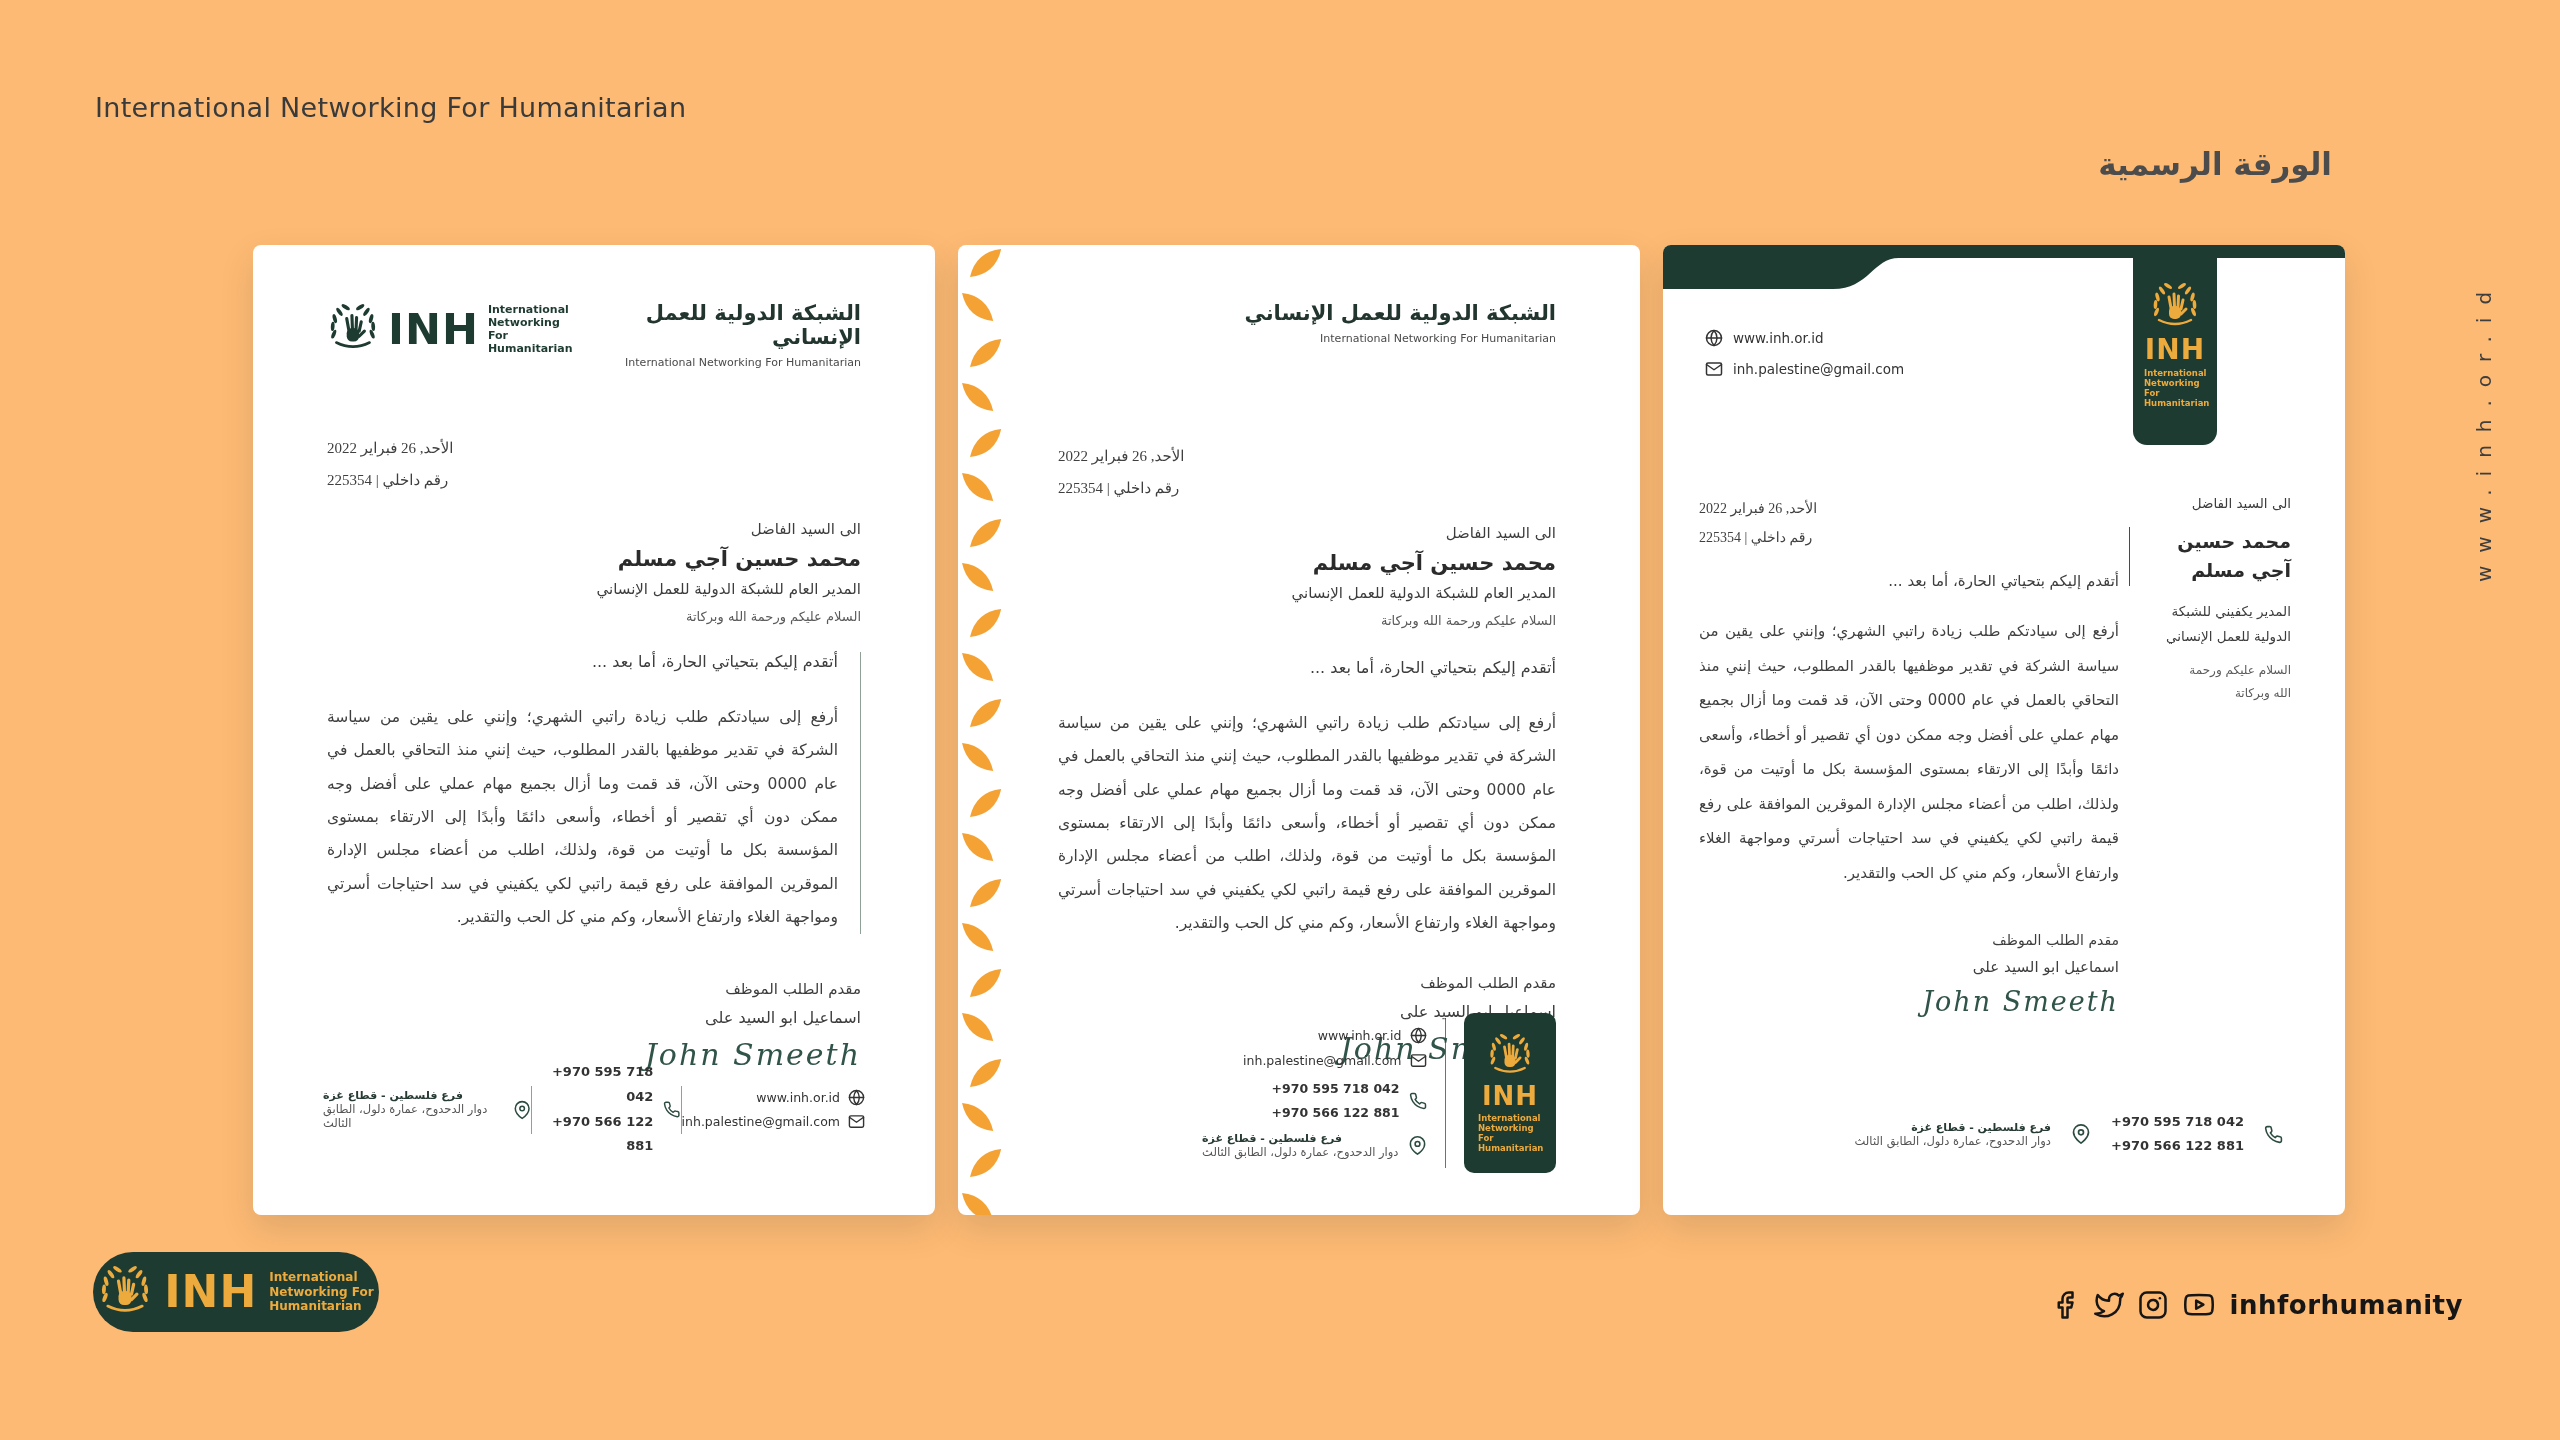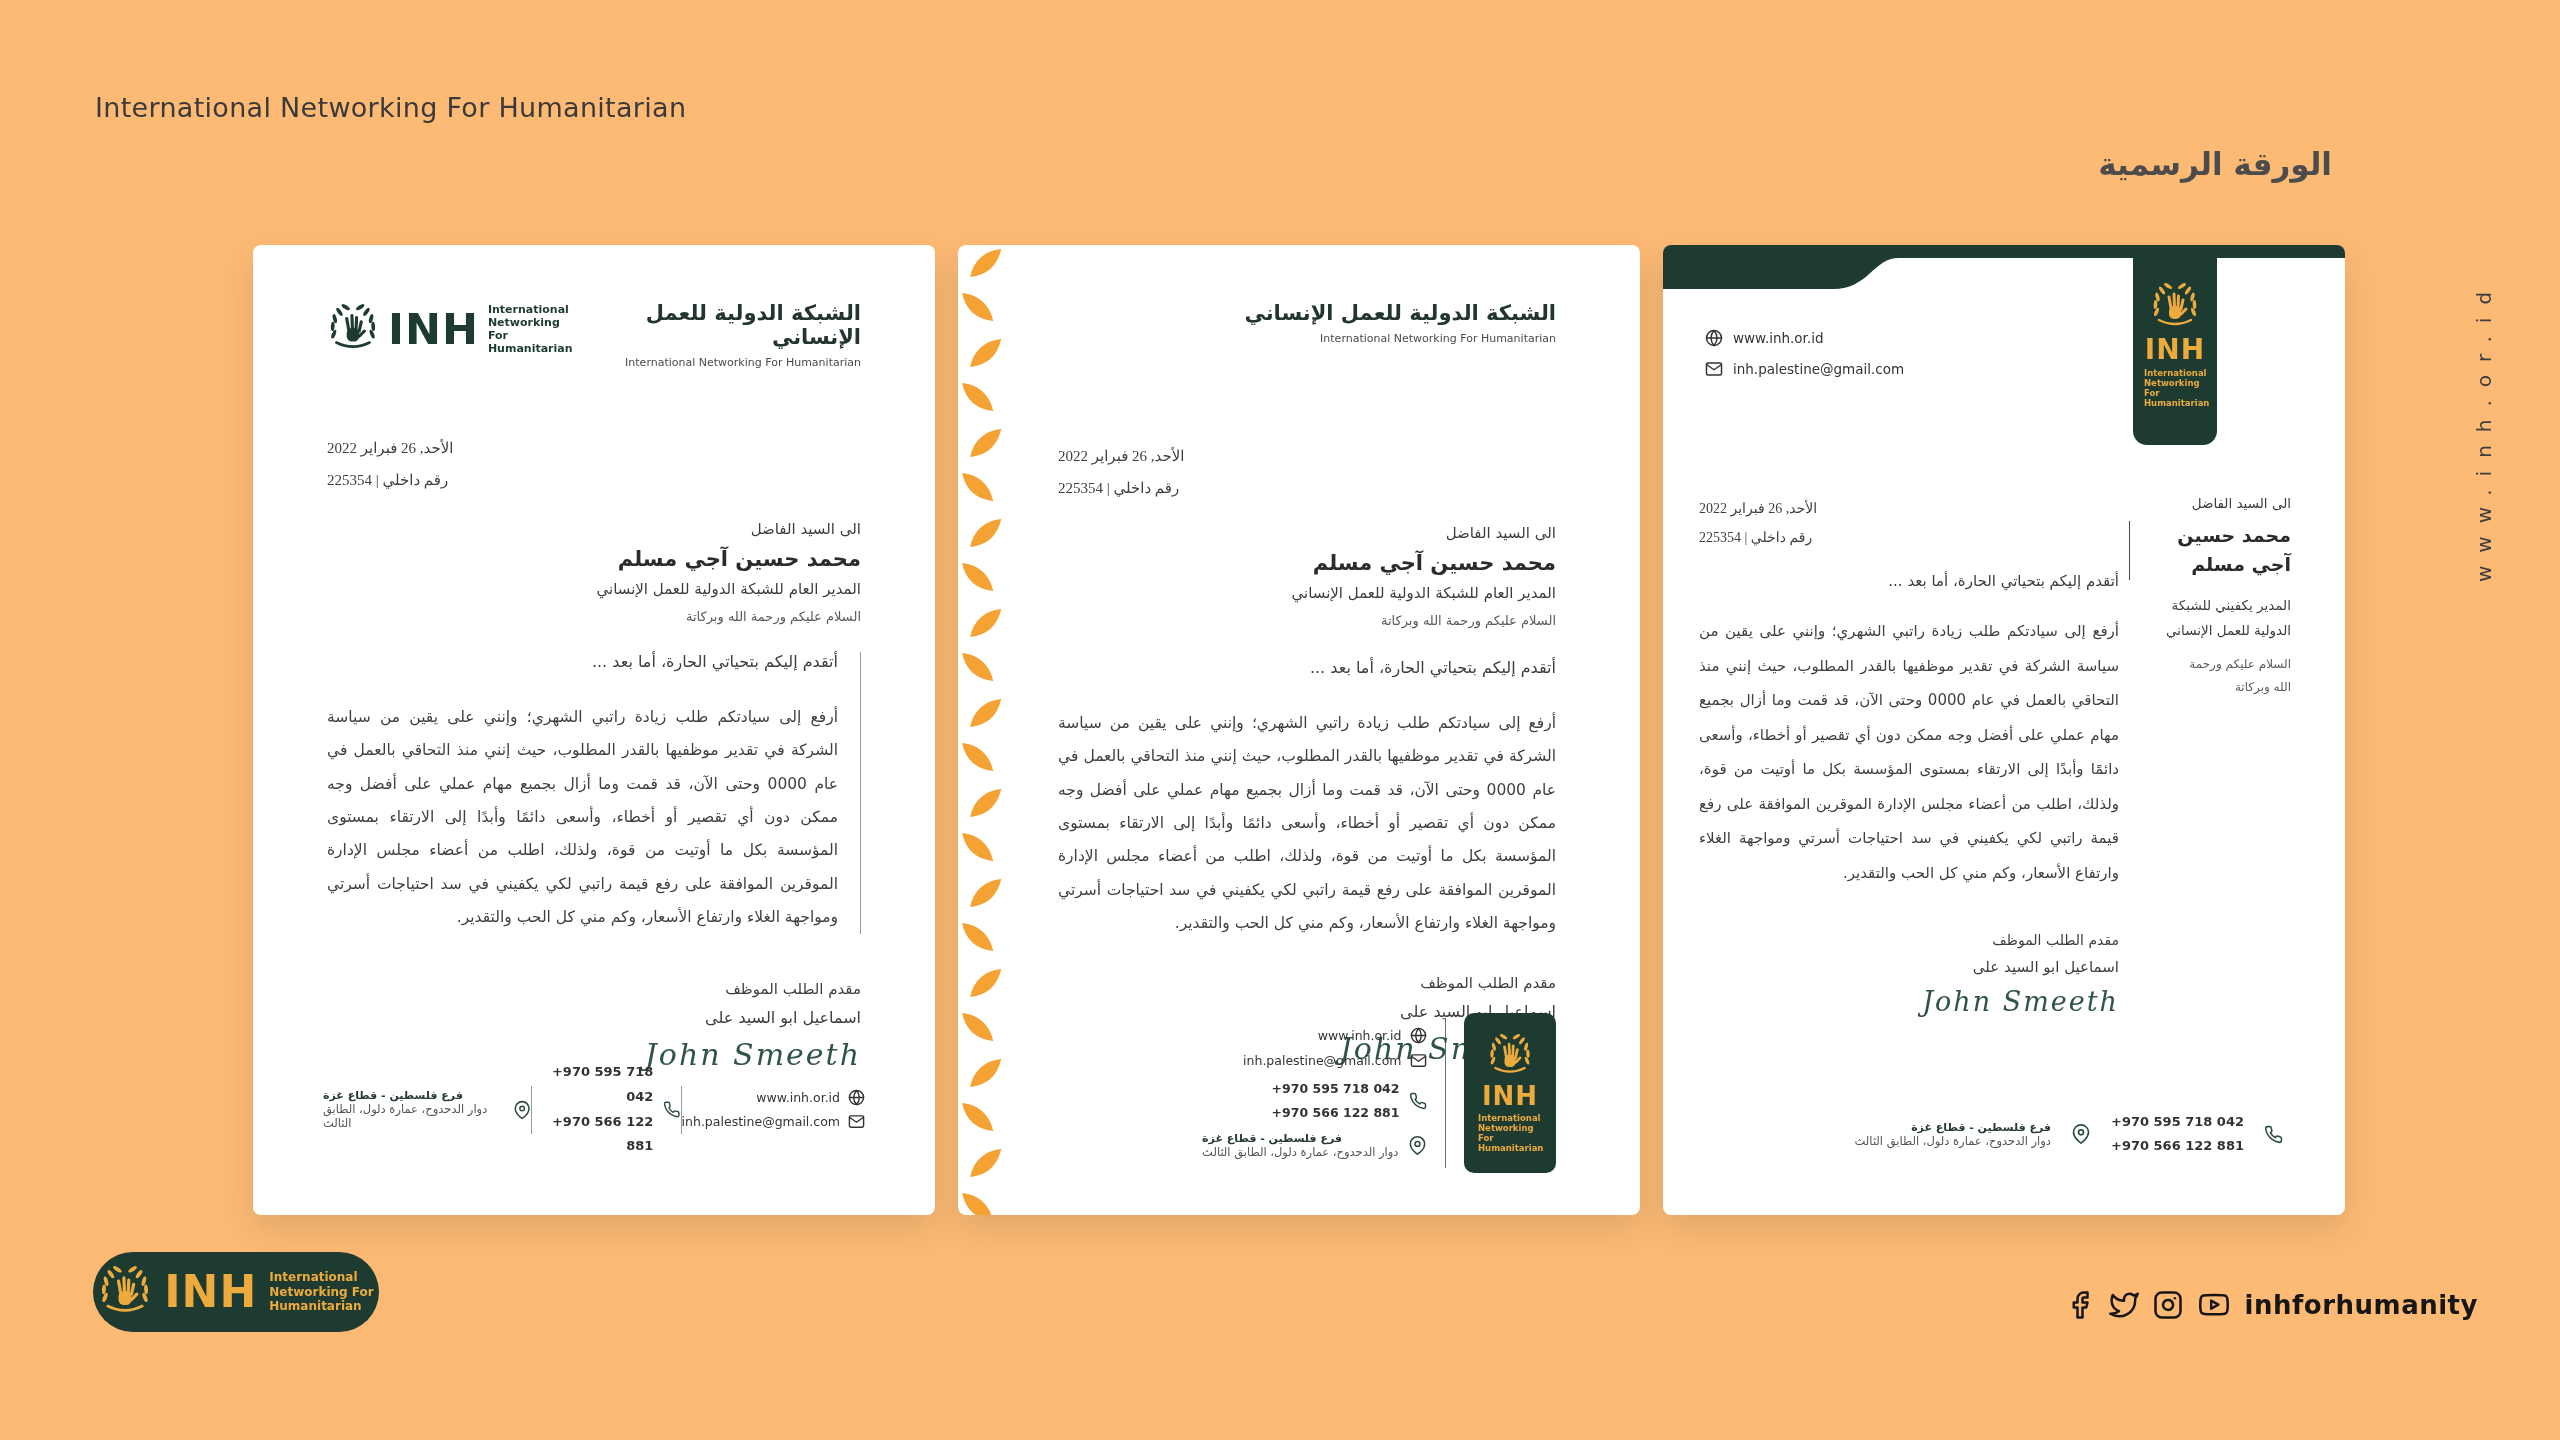--- a/index.html
+++ b/index.html
@@ -84,37 +84,37 @@
   .band{position:absolute;top:0;left:0;width:682px;height:44px;}
   .logo-block{position:absolute;top:0;left:470px;width:84px;height:200px;background:#1e3b31;
               border-radius:0 0 14px 14px;display:flex;flex-direction:column;align-items:center;
               justify-content:center;gap:4px;color:#edaa3d;}
   .logo-block .logo-inh{font-size:28px;}
   .logo-block .logo-small{font-size:8.5px;width:62px;text-align:left;}
   .c3-web{position:absolute;top:84px;left:42px;display:flex;flex-direction:column;gap:13px;color:#2c4c41;}
   .c3-webrow{display:flex;align-items:center;gap:10px;font-size:13.5px;color:#333;}
   .c3-side{position:absolute;top:250px;right:54px;width:162px;direction:rtl;text-align:right;}
   .c3-side .to-label{font-size:13.5px;}
-  .c3-name{margin-top:10px;font-size:19px;font-weight:700;color:#2b2b2b;line-height:1.55;
+  .c3-name{margin-top:16px;font-size:19px;font-weight:700;color:#2b2b2b;line-height:1.55;
            border-left:1.5px solid #4a4a4a;padding-left:10px;}
   .c3-title{margin-top:13px;font-size:13.5px;line-height:1.85;}
   .c3-salam{margin-top:10px;font-size:12px;color:#5a5a5a;line-height:1.9;}
   .c3-main{position:absolute;top:250px;left:36px;width:420px;direction:rtl;}
   .c3-date{font-size:14px;line-height:2.05;}
   .c3-greeting{margin-top:20px;font-size:15px;}
   .c3-body{font-size:15px;line-height:2.3;margin-top:24px;}
   .c3-sig{margin-top:42px;}
   .footer3{position:absolute;bottom:56px;right:62px;display:flex;align-items:center;gap:20px;color:#2c4c41;}
 
   
   .pill{position:absolute;left:93px;top:1252px;width:286px;height:80px;border-radius:44px;background:#1e3b31;
         display:flex;align-items:center;justify-content:center;gap:12px;color:#edaa3d;}
   .pill .logo-inh{font-size:44px;}
   .pill .logo-small{font-size:12px;}
-  .social{position:absolute;right:82px;top:1290px;display:flex;align-items:center;gap:14px;color:#161616;}
+  .social{position:absolute;right:97px;top:1290px;display:flex;align-items:center;gap:14px;color:#161616;}
   .social .handle{font-size:26px;font-weight:800;letter-spacing:.5px;}
 </style>
 </head>
 <body>
 
 <svg width="0" height="0" style="position:absolute" aria-hidden="true">
   <defs>
     <symbol id="sym-emblem" viewBox="0 0 100 100">
       <g fill="currentColor">
         <ellipse cx="13" cy="60" rx="9" ry="3.6" transform="rotate(-68 13 60)"></ellipse>

